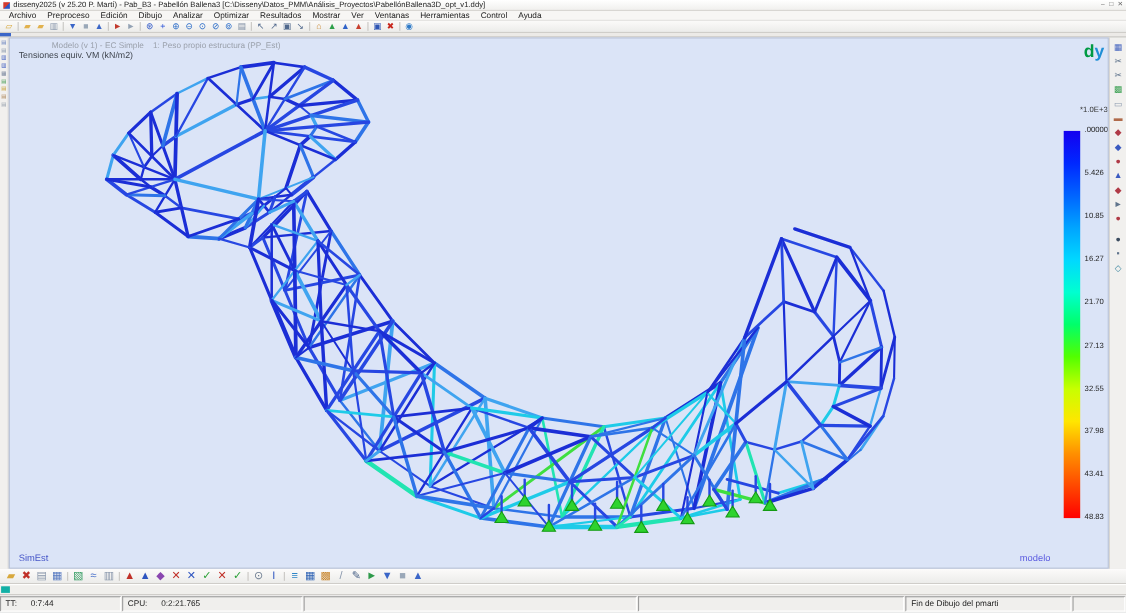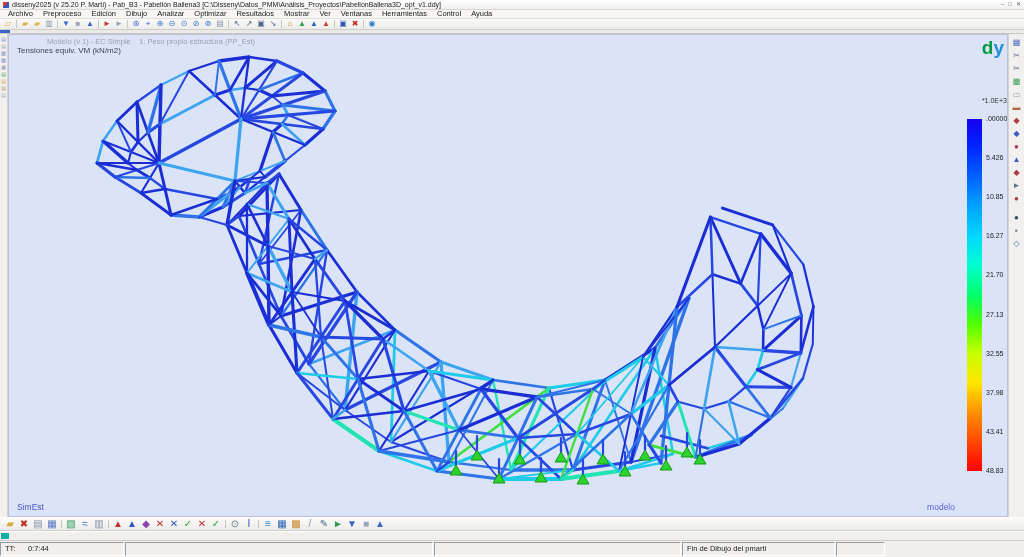--- a/index.html
+++ b/index.html
@@ -22,21 +22,21 @@
   .left-rail .rail-icon{font-size:5px;line-height:7px;cursor:default;}
   .right-rail{width:16px;background:#f1f0ee;border-left:1px solid #d5d3cf;box-sizing:border-box;display:flex;flex-direction:column;align-items:center;padding-top:2px;}
   .right-rail .rail-icon{font-size:8px;line-height:13px;cursor:default;}
   .vsep{height:6px;}
   .canvas{position:relative;flex:1;background:#dbe4f7;border:1px solid #b9c2d6;box-sizing:border-box;overflow:hidden;}
   .canvas svg{position:absolute;left:0;top:0;}
   .canvas-note1{position:absolute;left:6px;top:2px;font-size:7.5px;color:#9aa0ab;white-space:pre;margin-left:32px;}
   .canvas-note2{position:absolute;left:8px;top:11px;font-size:8px;color:#3f454e;}
   .sim-label{position:absolute;left:8px;bottom:4px;font-size:8.5px;color:#4656c8;}
   .user-label{position:absolute;right:52px;bottom:4px;font-size:8.5px;color:#5a5ae0;}
-  .dy-logo{position:absolute;right:3px;top:6px;font-size:19px;font-weight:bold;line-height:14px;}
+  .dy-logo{position:absolute;right:3px;top:6px;font-size:16px;font-weight:bold;line-height:14px;}
   .scale-header{position:absolute;left:948px;top:62px;width:50px;text-align:right;font-size:7px;color:#333;}
   .color-bar{position:absolute;left:958px;top:84px;width:15px;height:352px;}
   .scale-label{position:absolute;left:977px;font-size:7px;color:#222;white-space:nowrap;}
   .prestrip{height:10px;background:#f0efec;border-top:1px solid #ffffff;border-bottom:1px solid #cfcdc9;box-sizing:border-box;position:relative;}
   .prestrip-chip{position:absolute;left:1px;top:1px;width:8px;height:6px;background:#12b0a6;}
   .statusbar{height:16px;background:#f0efed;display:flex;box-sizing:border-box;}
   .status-field{box-sizing:border-box;border:1px solid;border-color:#9c9c9c #ffffff #ffffff #9c9c9c;margin:1px 1px 1px 0;font-size:7.5px;line-height:12px;padding-left:4px;white-space:pre;color:#222;overflow:hidden;}
 </style>
 </head>
 <body>
@@ -529,18 +529,19 @@
     <span class="ticon" style="color: rgb(59, 102, 200);">▼</span>
     <span class="ticon" style="color: rgb(154, 168, 184);">■</span>
     <span class="ticon" style="color: rgb(59, 102, 200);">▲</span>
   </div>
 
 <div class="prestrip">
   <span class="prestrip-chip"></span>
 </div>
 
 <div class="statusbar">
-    <div class="status-field" style="width: 124px;">TT:      0:7:44</div>
+    <div class="status-field" style="width: 112px;">TT:      0:7:44</div>
+    <div class="status-field" style="width: 167px;">CPU:      0:2:21.765</div>
     <div class="status-field" style="width: 308px;"></div>
     <div class="status-field" style="width: 247px;"></div>
     <div class="status-field" style="width: 153px;">Fin de Dibujo del pmarti</div>
     <div class="status-field" style="width: 49px;"></div>
   </div>
 
 </body></html>

